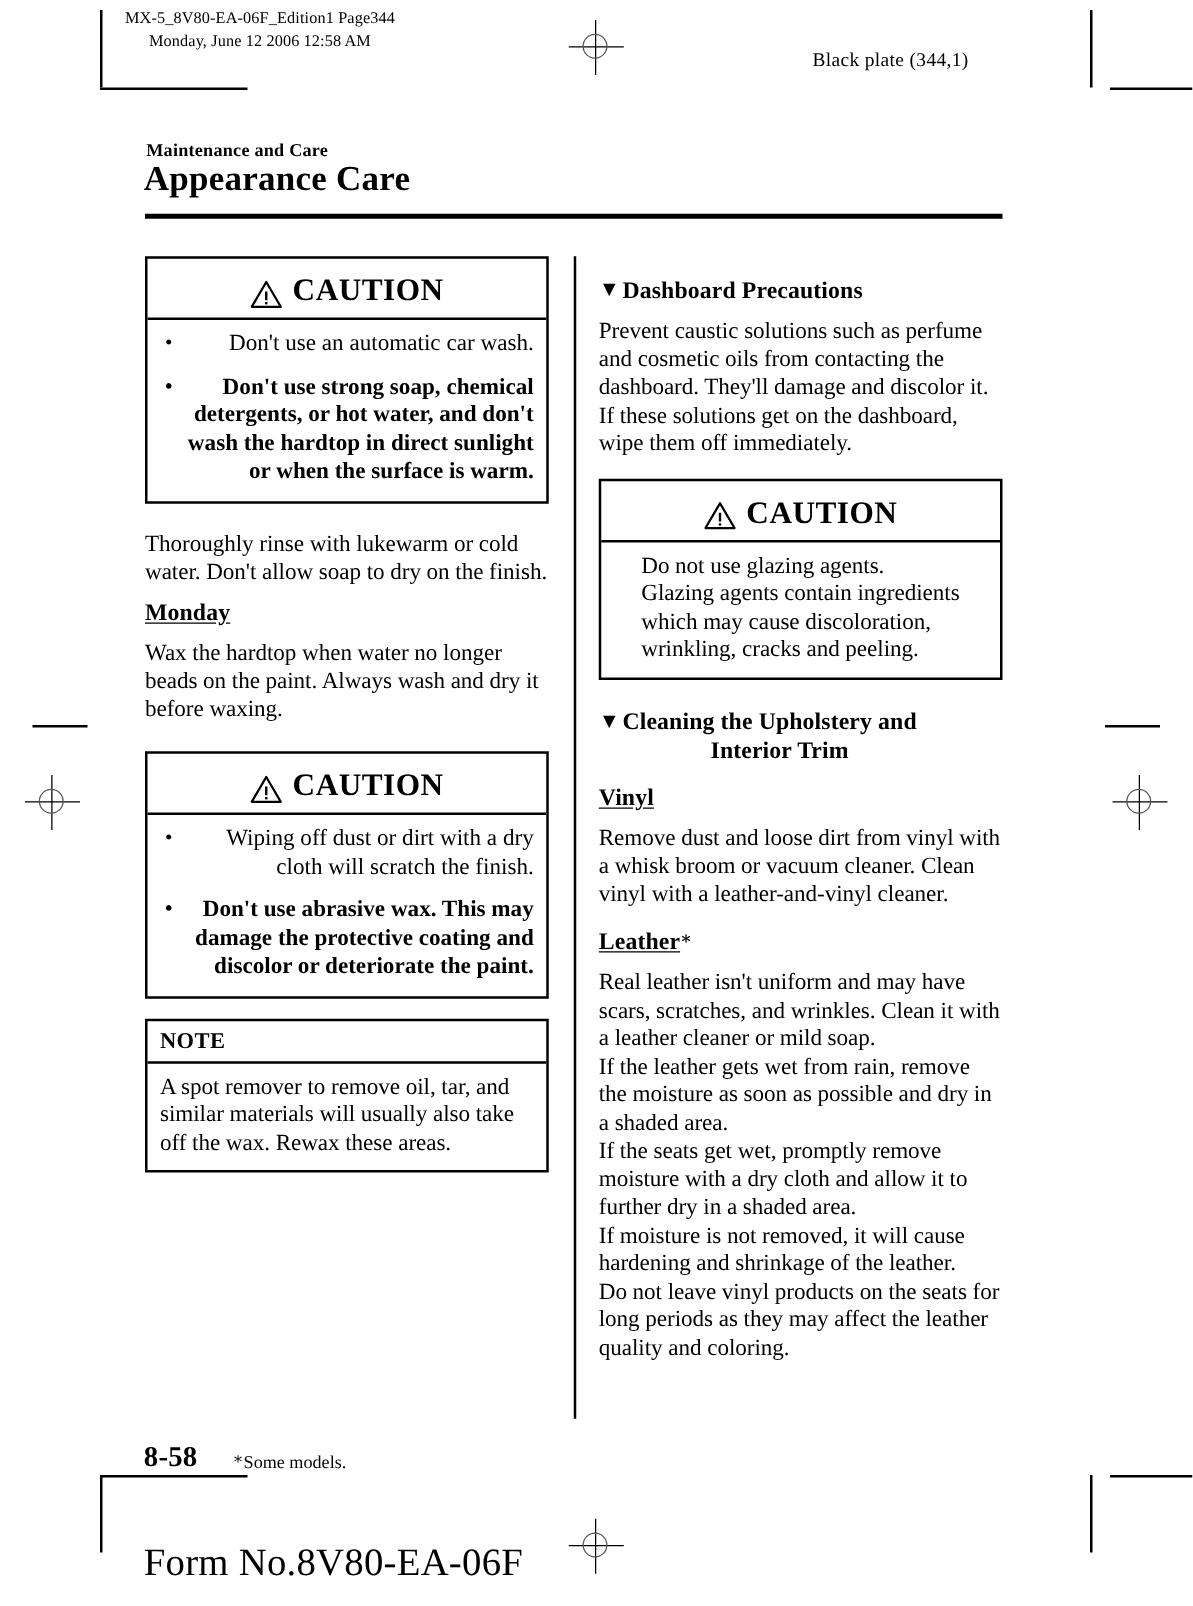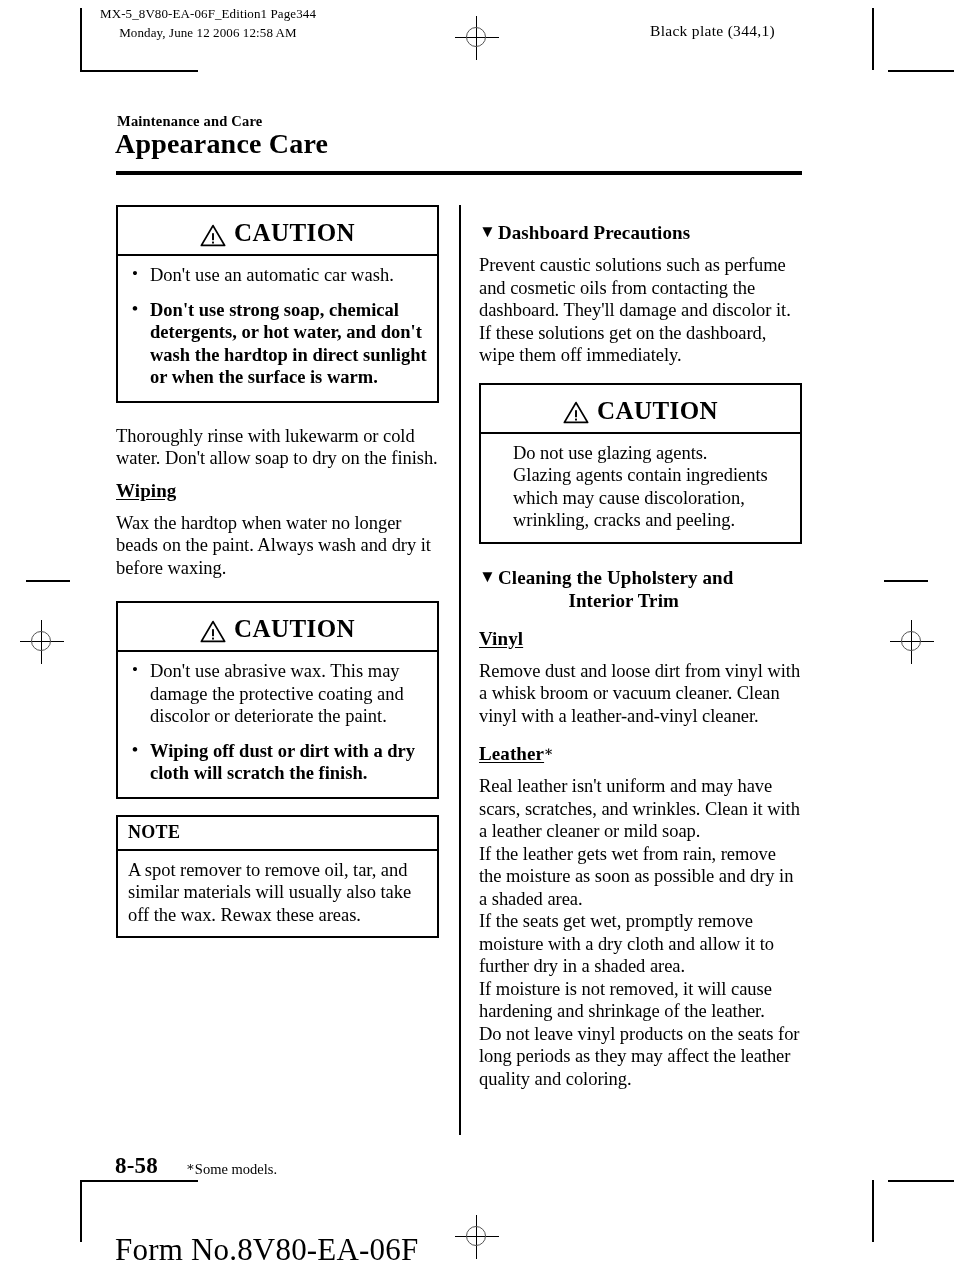--- a/index.html
+++ b/index.html
@@ -52,21 +52,21 @@
     position: absolute;
     left: 100px; top: 4px;
     font-size: 13px;
     line-height: 19px;
     letter-spacing: 0.1px;
     white-space: pre-line;
     text-align: center;
   }
   .doc-header-right {
     position: absolute;
-    left: 650px; top: 22px;
+    left: 650px; top: 40px;
     font-size: 15.5px;
     letter-spacing: 0.3px;
   }
 
   
   .section-kicker {
     position: absolute;
     left: 117px; top: 113px;
     font-size: 14.5px;
     font-weight: bold;
@@ -149,20 +149,21 @@
     margin: 0;
     padding: 0;
     list-style: none;
   }
   ul.bullets li {
     position: relative;
     padding-left: 22px;
     font-size: 18.5px;
     line-height: 22.5px;
     margin-bottom: 12px;
+    text-align: right;
   }
   ul.bullets li:last-child { margin-bottom: 2px; font-weight: bold; }
   ul.bullets li::before {
     content: "\2022";
     position: absolute;
     left: 4px; top: -1px;
     font-size: 17px;
   }
   .box-body p.body { margin-bottom: 0; }
 
@@ -302,21 +303,21 @@
     </div>
   </div>
 
   <div class="gap-lg"></div>
 
   <p class="body">Thoroughly rinse with lukewarm or cold water. Don't allow soap to dry on the finish.</p>
 
   <div class="gap-sm"></div>
 
   <div>
-    <span class="underhead">Wiping</span>
+    <span class="underhead">Monday</span>
   </div>
 
   <div class="gap-sm"></div>
 
   <p class="body">Wax the hardtop when water no longer beads on the paint. Always wash and dry it before waxing.</p>
 
   <div class="gap-lg"></div>
 
   <div class="boxed">
     <div class="box-head">
@@ -324,22 +325,22 @@
         <svg viewBox="0 0 26 23" width="26" height="23" aria-hidden="true">
           <path d="M13 1.6 L24.6 21.4 L1.4 21.4 Z" fill="none" stroke="#000" stroke-width="1.8" stroke-linejoin="round"></path>
           <rect x="12.05" y="9.2" width="1.9" height="7" fill="#000"></rect>
           <rect x="12.05" y="17.6" width="1.9" height="1.9" fill="#000"></rect>
         </svg>
       </span>
       <span>CAUTION</span>
     </div>
     <div class="box-body">
       <ul class="bullets">
+        <li>Wiping off dust or dirt with a dry cloth will scratch the finish.</li>
         <li>Don't use abrasive wax. This may damage the protective coating and discolor or deteriorate the paint.</li>
-        <li>Wiping off dust or dirt with a dry cloth will scratch the finish.</li>
       </ul>
     </div>
   </div>
 
   <div class="gap-md"></div>
 
   <div class="boxed">
     <div class="box-head note-head">
       <span>NOTE</span>
     </div>

